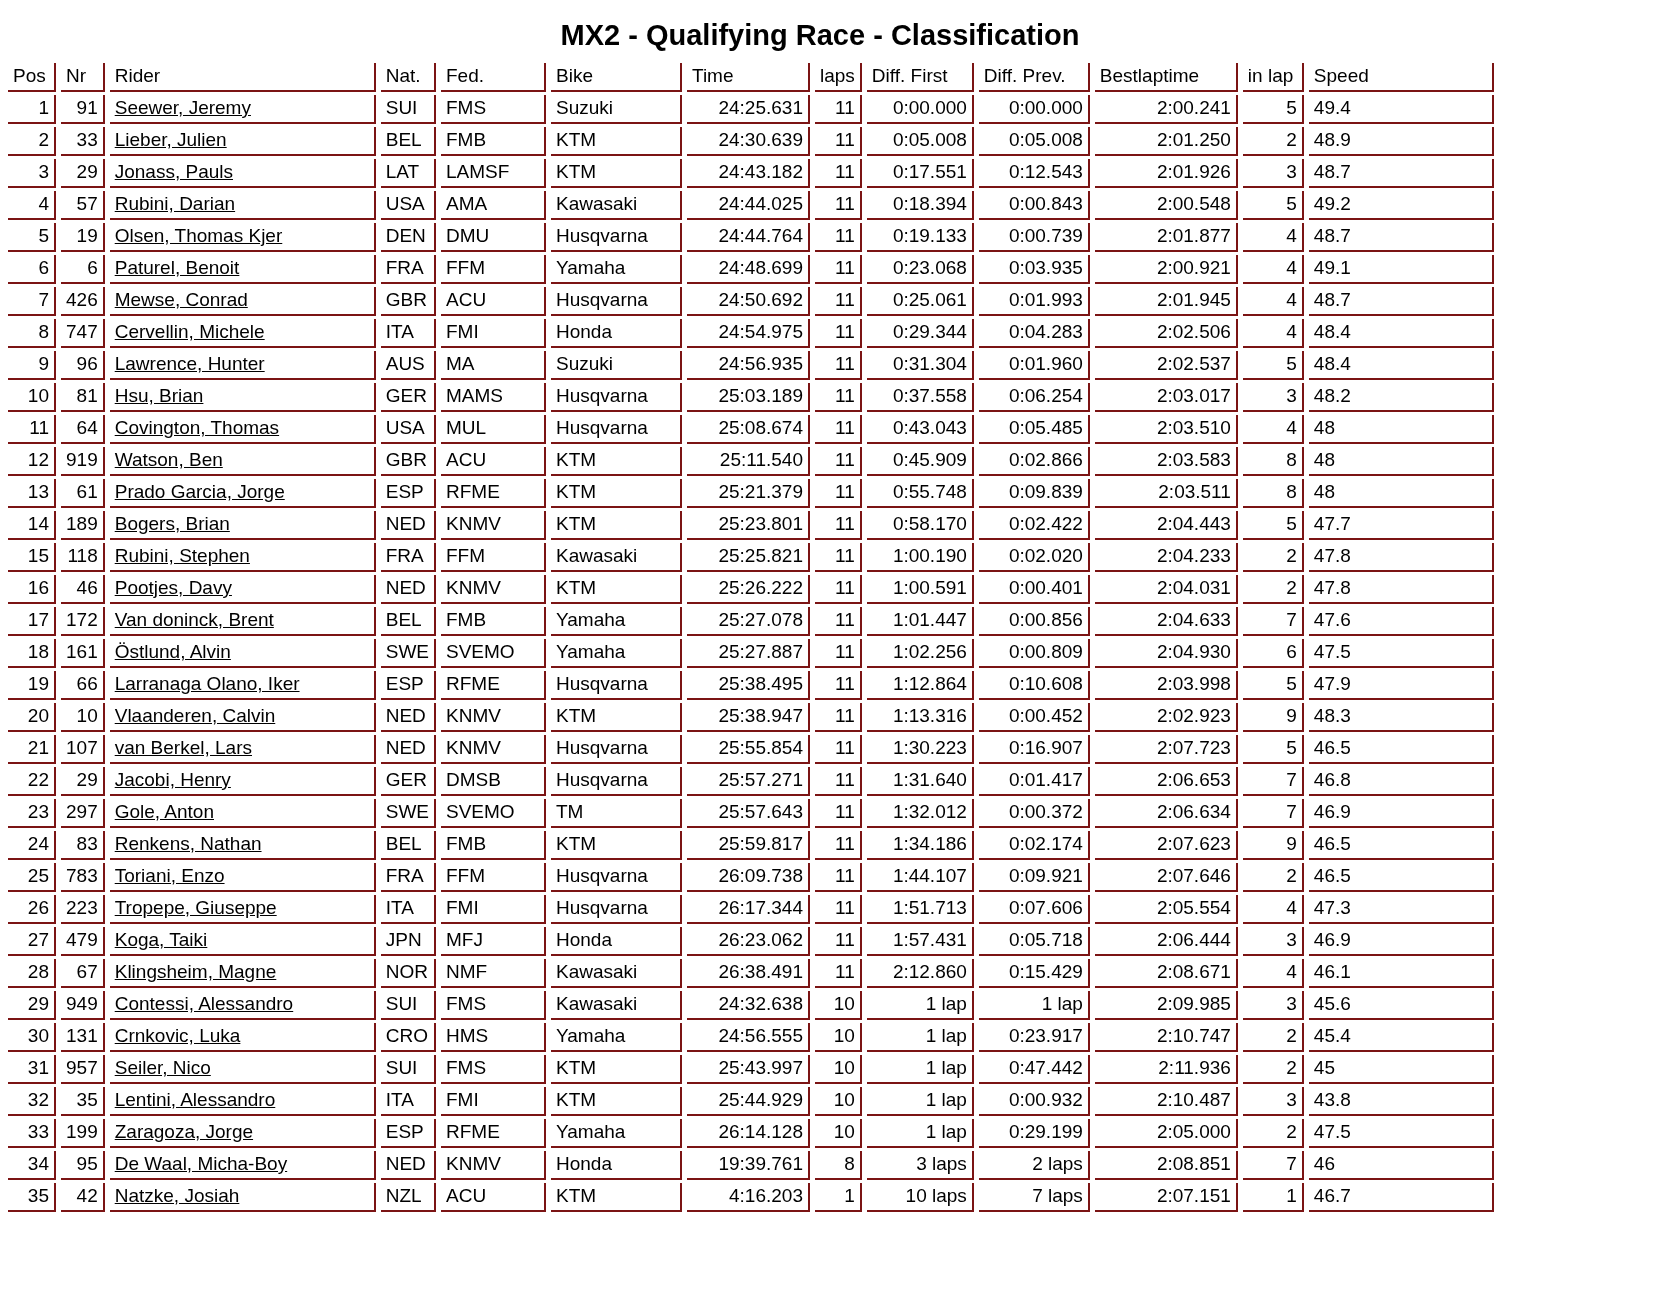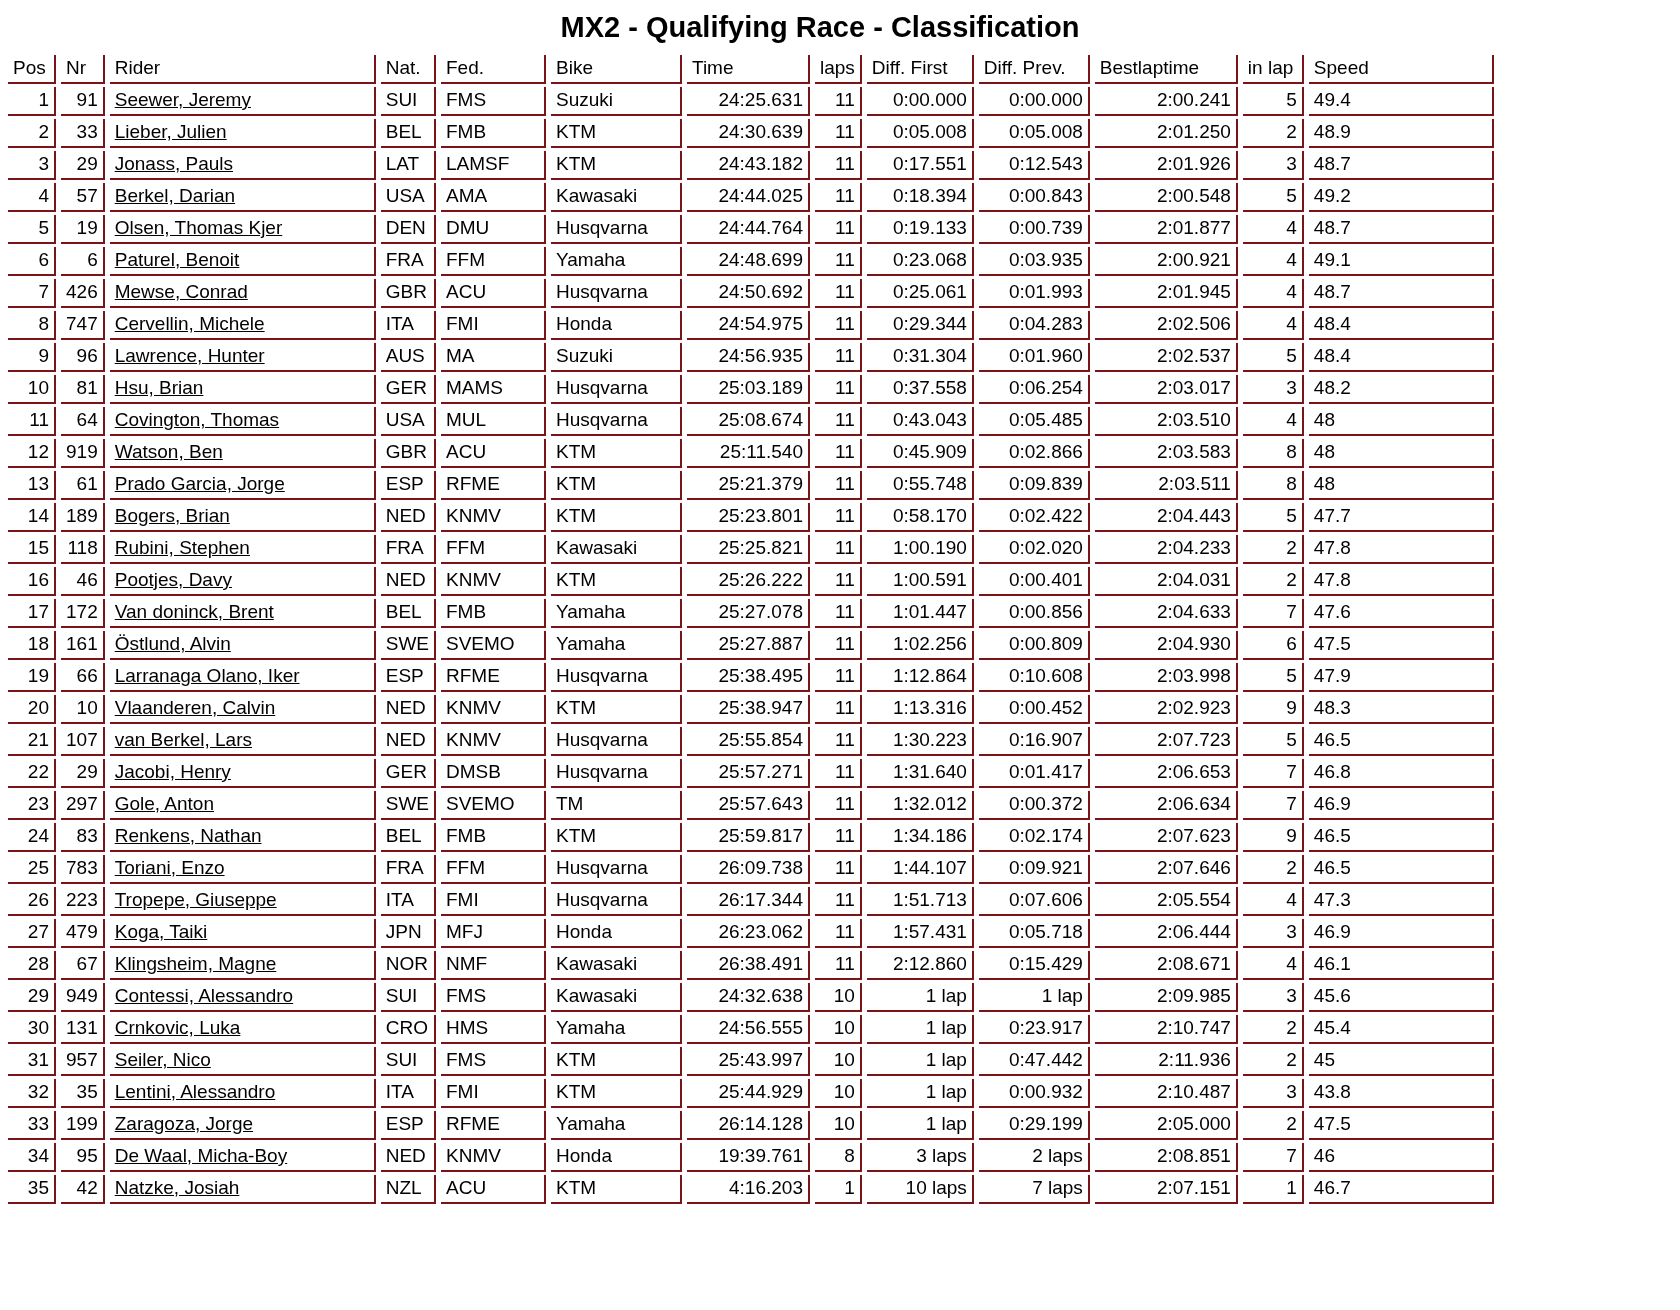--- a/index.html
+++ b/index.html
@@ -7,21 +7,21 @@
   html, body {
     margin: 0;
     padding: 0;
     background: #ffffff;
     font-family: "Liberation Sans", sans-serif;
     color: var(--text-color);
   }
   .page {
     width: 1680px;
     min-height: 1310px;
-    padding-top: 8px;
+    padding-top: 16px;
   }
   .title {
     width: 1640px;
     text-align: center;
     font-size: 29px;
     font-weight: bold;
     line-height: 34px;
     margin: 2px 0 8px 0;
     letter-spacing: 0px;
   }
@@ -134,21 +134,21 @@
           <td>11</td>
           <td>0:17.551</td>
           <td>0:12.543</td>
           <td>2:01.926</td>
           <td>3</td>
           <td>48.7</td>
         </tr>
         <tr>
           <td>4</td>
           <td>57</td>
-          <td><span class="rider-link">Berkel, Darian</span></td>
+          <td><span class="rider-link">Rubini, Darian</span></td>
           <td>USA</td>
           <td>AMA</td>
           <td>Kawasaki</td>
           <td>24:44.025</td>
           <td>11</td>
           <td>0:18.394</td>
           <td>0:00.843</td>
           <td>2:00.548</td>
           <td>5</td>
           <td>49.2</td>

